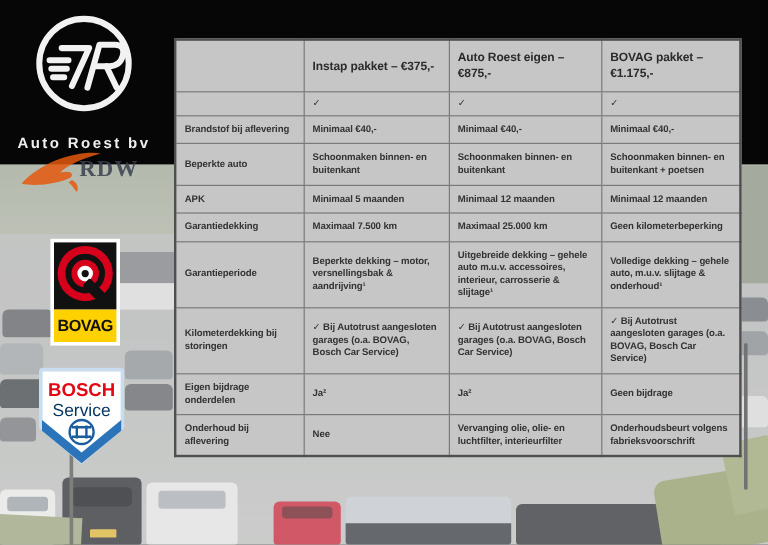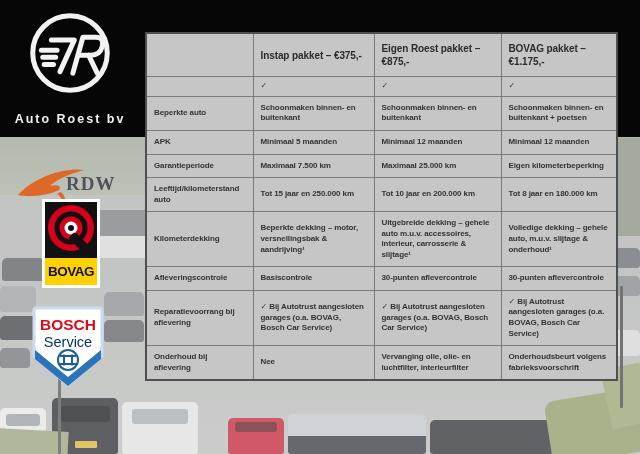--- a/index.html
+++ b/index.html
@@ -48,21 +48,21 @@
   
   .band{position:absolute;left:0;top:0;width:640px;height:137px;background:#060606;}
 
   
   .ar-logo{position:absolute;left:0;top:0;width:140px;height:168px;}
   .ar-mark{position:absolute;left:27px;top:10px;}
   .ar-name{position:absolute;left:0;top:112px;width:140px;text-align:center;color:#efefef;
            font-weight:bold;font-size:12.5px;letter-spacing:2px;}
 
   
-  .rdw{position:absolute;left:16px;top:123px;width:118px;height:42px;opacity:.85;margin-top:42px;}
+  .rdw{position:absolute;left:16px;top:123px;width:118px;height:42px;opacity:.85;}
   .rdw-wing{position:absolute;left:0;top:0;}
   .rdw-text{position:absolute;left:50px;top:8px;font-family:"Liberation Serif","DejaVu Serif",serif;
             font-weight:bold;font-size:19px;color:#3a414e;letter-spacing:1px;}
 
   
   .bovag{position:absolute;left:42px;top:199px;width:58px;height:89px;background:#fff;padding:0;}
   .bovag-black{position:absolute;left:3px;top:3px;width:52px;height:56px;background:#111;}
   .bovag-yellow{position:absolute;left:3px;top:59px;width:52px;height:27px;background:#ffd100;
                 display:flex;align-items:center;justify-content:center;}
   .bovag-yellow span{font-weight:bold;font-size:13.5px;color:#111;letter-spacing:-0.5px;}
@@ -180,70 +180,70 @@
     <colgroup>
         <col class="c-label">
         <col class="c-p1">
         <col class="c-p2">
         <col class="c-p3">
       </colgroup>
     <tbody>
         <tr>
       <th></th>
       <th>Instap pakket – €375,-</th>
-      <th>Eigen Roest pakket – €875,-</th>
+      <th>Auto Roest eigen – €875,-</th>
       <th>BOVAG pakket – €1.175,-</th>
     </tr>
     <tr class="checkrow">
       <td></td>
       <td>✓</td>
       <td>✓</td>
       <td>✓</td>
     </tr>
     <tr>
+      <td>Brandstof bij aflevering</td>
+      <td>Minimaal €40,-</td>
+      <td>Minimaal €40,-</td>
+      <td>Minimaal €40,-</td>
+    </tr>
+    <tr>
       <td>Beperkte auto</td>
       <td>Schoonmaken binnen- en buitenkant</td>
       <td>Schoonmaken binnen- en buitenkant</td>
       <td>Schoonmaken binnen- en buitenkant + poetsen</td>
     </tr>
     <tr>
       <td>APK</td>
       <td>Minimaal 5 maanden</td>
       <td>Minimaal 12 maanden</td>
       <td>Minimaal 12 maanden</td>
     </tr>
     <tr>
-      <td>Garantieperiode</td>
+      <td>Garantiedekking</td>
       <td>Maximaal 7.500 km</td>
       <td>Maximaal 25.000 km</td>
-      <td>Eigen kilometerbeperking</td>
-    </tr>
-    <tr>
-      <td>Leeftijd/kilometerstand auto</td>
-      <td>Tot 15 jaar en 250.000 km</td>
-      <td>Tot 10 jaar en 200.000 km</td>
-      <td>Tot 8 jaar en 180.000 km</td>
-    </tr>
-    <tr>
-      <td>Kilometerdekking</td>
+      <td>Geen kilometerbeperking</td>
+    </tr>
+    <tr>
+      <td>Garantieperiode</td>
       <td>Beperkte dekking – motor, versnellingsbak &amp; aandrijving¹</td>
       <td>Uitgebreide dekking – gehele auto m.u.v. accessoires, interieur, carrosserie &amp; slijtage¹</td>
       <td>Volledige dekking – gehele auto, m.u.v. slijtage &amp; onderhoud¹</td>
     </tr>
     <tr>
-      <td>Afleveringscontrole</td>
-      <td>Basiscontrole</td>
-      <td>30-punten aflevercontrole</td>
-      <td>30-punten aflevercontrole</td>
-    </tr>
-    <tr>
-      <td>Reparatievoorrang bij aflevering</td>
+      <td>Kilometerdekking bij storingen</td>
       <td>✓ Bij Autotrust aangesloten garages (o.a. BOVAG, Bosch Car Service)</td>
       <td>✓ Bij Autotrust aangesloten garages (o.a. BOVAG, Bosch Car Service)</td>
       <td>✓ Bij Autotrust aangesloten garages (o.a. BOVAG, Bosch Car Service)</td>
+    </tr>
+    <tr>
+      <td>Eigen bijdrage onderdelen</td>
+      <td>Ja²</td>
+      <td>Ja²</td>
+      <td>Geen bijdrage</td>
     </tr>
     <tr>
       <td>Onderhoud bij aflevering</td>
       <td>Nee</td>
       <td>Vervanging olie, olie- en luchtfilter, interieurfilter</td>
       <td>Onderhoudsbeurt volgens fabrieksvoorschrift</td>
     </tr>
   </tbody>
     </table>
 

